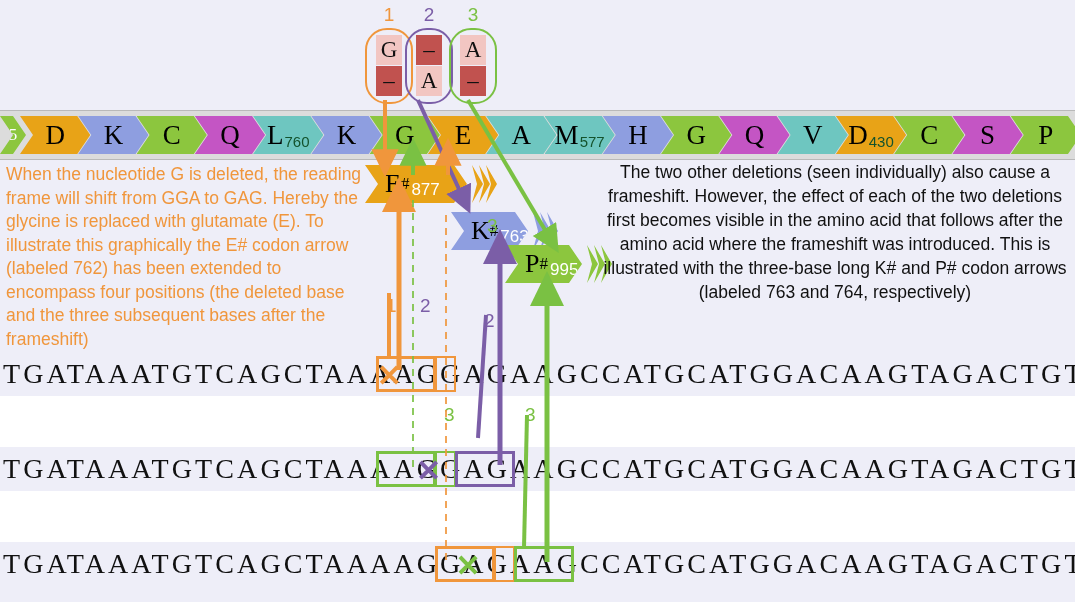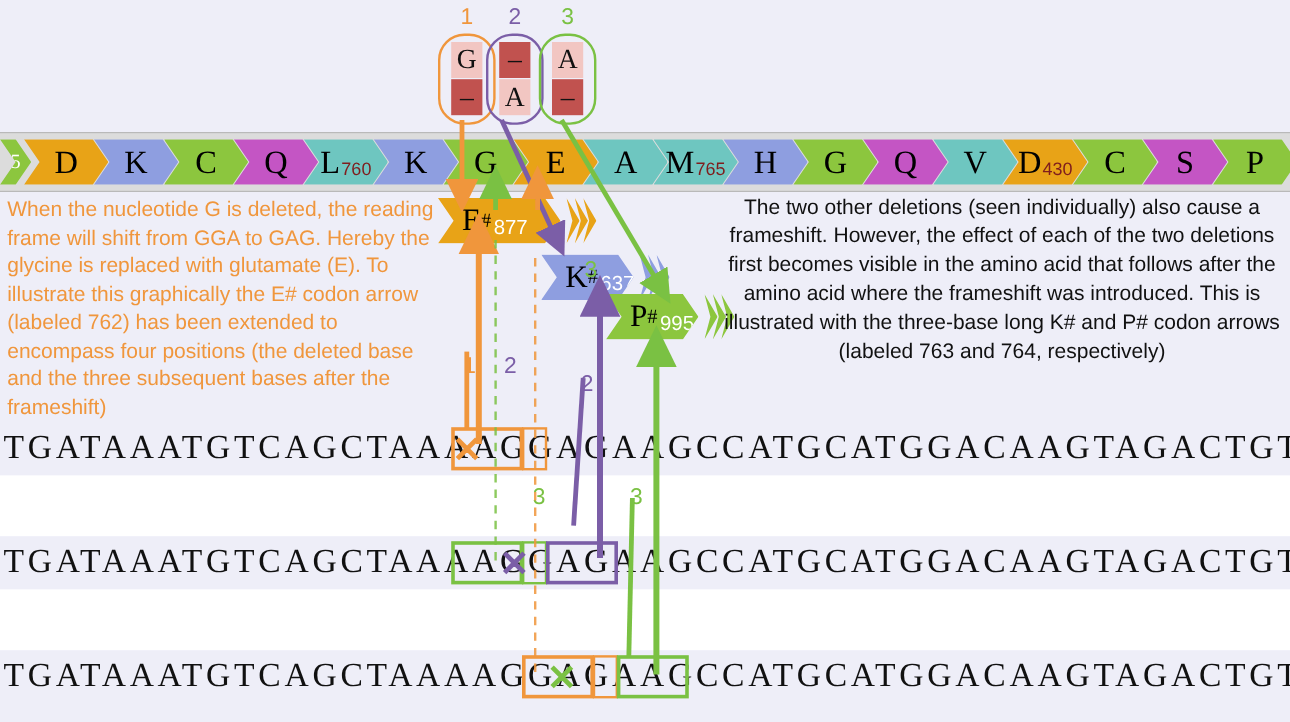--- a/index.html
+++ b/index.html
@@ -16,21 +16,21 @@
   .base-cell.top{top:5px;}
   .base-cell.bot{top:36px;}
   .bc-light{background:#f2c6c2;}
   .bc-dark{background:#c1524f;}
   
   #aa-bar{position:absolute;left:0;top:110px;width:1075px;height:48px;background:#dcdcdc;border-top:1px solid #b9b9b9;border-bottom:1px solid #b9b9b9;}
   #aa-track{position:absolute;left:0;top:5px;height:38px;width:1075px;}
   .aa{position:absolute;top:0;height:38px;display:flex;align-items:center;justify-content:center;
       font-size:27px;color:#000;font-family:"Liberation Serif","DejaVu Serif",serif;
       clip-path:polygon(0 0, calc(100% - 13px) 0, 100% 50%, calc(100% - 13px) 100%, 0 100%, 13px 50%);}
-  .aa .sub{font-size:15px;color:#7f1d1d;margin-left:1px;align-self:flex-end;margin-bottom:4px;font-family:"Liberation Sans",sans-serif;}
+  .aa .sub{font-size:15px;color:#14532d;margin-left:1px;align-self:flex-end;margin-bottom:4px;font-family:"Liberation Sans",sans-serif;}
   
   .codon{position:absolute;height:38px;display:flex;align-items:center;
       font-size:26px;color:#000;font-family:"Liberation Serif","DejaVu Serif",serif;
       clip-path:polygon(0 0, calc(100% - 26px) 0, calc(100% - 13px) 50%, calc(100% - 26px) 100%, 0 100%, 13px 50%);
       box-sizing:border-box;padding-left:20px;}
   .codon .hash{font-size:17px;vertical-align:super;}
   .codon .num{font-size:17px;color:#fff;align-self:flex-end;margin-bottom:3px;margin-left:2px;font-family:"Liberation Sans",sans-serif;}
   .chev{position:absolute;height:38px;width:22px;}
   
   #left-text{position:absolute;left:6px;top:163px;width:358px;font-size:17.5px;line-height:23.5px;color:#f0963c;}
@@ -96,21 +96,21 @@
         <span>G</span>
       </div>
       <div class="aa" style="left: 427.944px; width: 70.2778px; background: rgb(232, 163, 23);">
         <span>E</span>
       </div>
       <div class="aa" style="left: 486.222px; width: 70.2778px; background: rgb(110, 198, 192);">
         <span>A</span>
       </div>
       <div class="aa" style="left: 544.5px; width: 70.2778px; background: rgb(110, 198, 192);">
         <span>M</span>
-        <span class="sub">765</span>
+        <span class="sub">577</span>
       </div>
       <div class="aa" style="left: 602.778px; width: 70.2778px; background: rgb(142, 158, 224);">
         <span>H</span>
       </div>
       <div class="aa" style="left: 661.056px; width: 70.2778px; background: rgb(140, 198, 62);">
         <span>G</span>
       </div>
       <div class="aa" style="left: 719.333px; width: 70.2778px; background: rgb(196, 85, 196);">
         <span>Q</span>
       </div>
@@ -138,21 +138,21 @@
       <span>E</span>
       <span class="hash">#</span>
       <span class="num">877</span>
     </div>
     <div class="chev" style="left: 472px; top: 165px; background: rgb(232, 163, 23); clip-path: polygon(0px 0px, 11px 50%, 0px 100%, 5px 50%);"></div>
     <div class="chev" style="left: 479px; top: 165px; background: rgb(232, 163, 23); clip-path: polygon(0px 0px, 11px 50%, 0px 100%, 5px 50%);"></div>
     <div class="chev" style="left: 486px; top: 165px; background: rgb(232, 163, 23); clip-path: polygon(0px 0px, 11px 50%, 0px 100%, 5px 50%);"></div>
     <div class="codon" style="left: 451px; top: 212px; width: 90px; background: rgb(142, 158, 224);">
       <span>K</span>
       <span class="hash">#</span>
-      <span class="num">637</span>
+      <span class="num">763</span>
     </div>
     <div class="chev" style="left: 533px; top: 212px; background: rgb(142, 158, 224); clip-path: polygon(0px 0px, 11px 50%, 0px 100%, 5px 50%);"></div>
     <div class="chev" style="left: 540px; top: 212px; background: rgb(142, 158, 224); clip-path: polygon(0px 0px, 11px 50%, 0px 100%, 5px 50%);"></div>
     <div class="chev" style="left: 547px; top: 212px; background: rgb(142, 158, 224); clip-path: polygon(0px 0px, 11px 50%, 0px 100%, 5px 50%);"></div>
     <div class="codon" style="left: 505px; top: 245px; width: 90px; background: rgb(140, 198, 62);">
       <span>P</span>
       <span class="hash">#</span>
       <span class="num">995</span>
     </div>
     <div class="chev" style="left: 587px; top: 245px; background: rgb(140, 198, 62); clip-path: polygon(0px 0px, 11px 50%, 0px 100%, 5px 50%);"></div>

